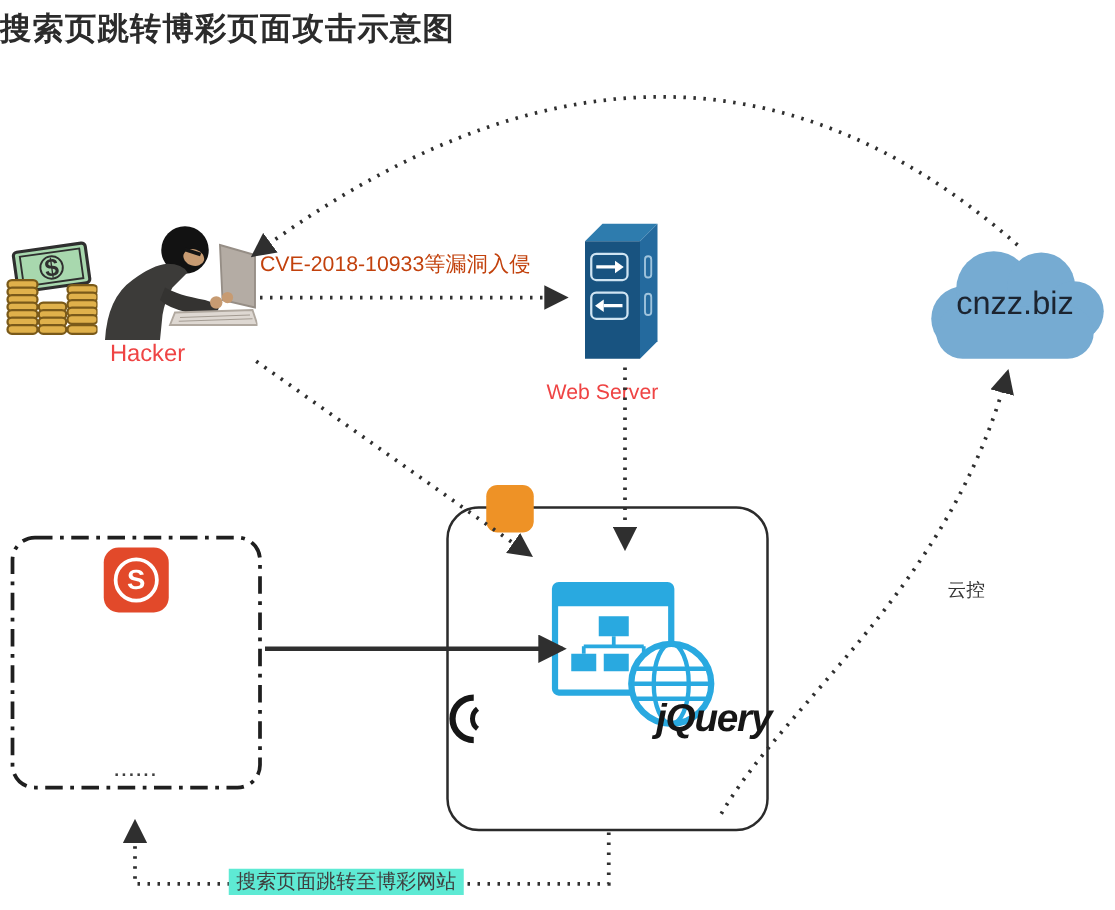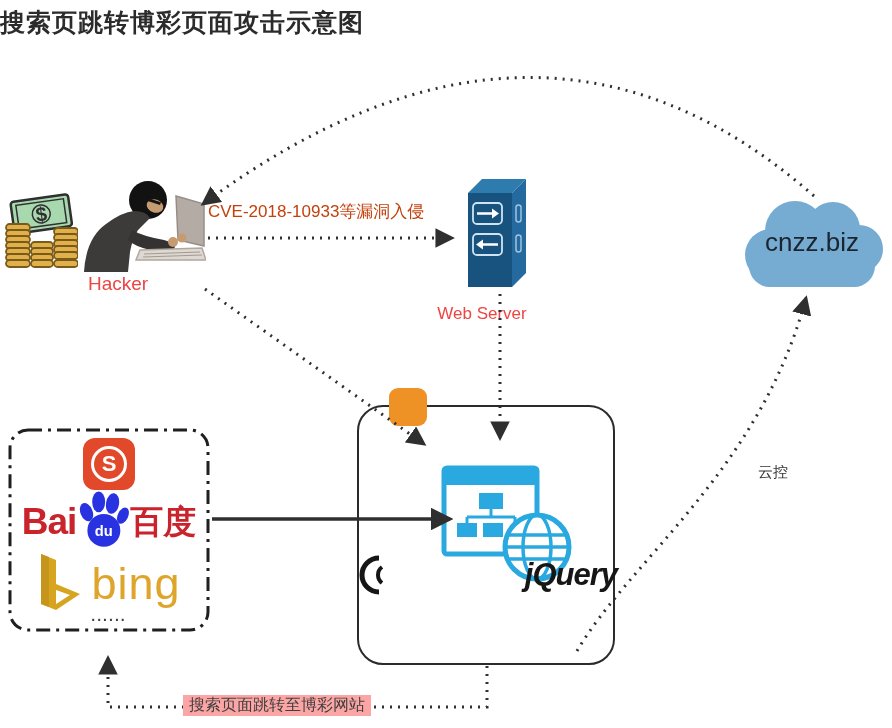--- a/index.html
+++ b/index.html
@@ -53,21 +53,21 @@
   .cloud-wrap { left:733px; top:193px; width:158px; height:100px; }
   .cloud-label { position:absolute; left:0; top:34px; width:158px; text-align:center;
                  font-size:26px; color:#1c2430; }
 
   .hacker-label { left:56px; top:273px; width:124px; font-size:19px; }
   .server-label { left:418px; top:304px; width:128px; font-size:17px; }
 
   .lbl-cve10933 { left:208px; top:200px; }
   .lbl-cve9206  { left:236px; top:358px; }
   .lbl-yunkong  { left:710px; top:463px; font-size:15px; color:#333;margin-left:48px; }
-  .lbl-redirect { left:183px; top:695px; font-size:16px; color:#3f3f3f; background:#fca5a5;
+  .lbl-redirect { left:183px; top:695px; font-size:16px; color:#3f3f3f; background:#5eead4;
                   padding:0 6px; white-space:nowrap; }
 </style>
 </head>
 <body>
 
 <div id="canvas">
 
   <div class="abs title">搜索页跳转博彩页面攻击示意图</div>
 
   <div class="abs" style="left:4px; top:190px; width:74px; height:84px;">
@@ -147,44 +147,20 @@
     <div class="cloud-label">cnzz.biz</div>
   </div>
 
   <svg class="abs search-box" width="202" height="204" viewBox="0 0 202 204">
     <rect x="2" y="2" width="198" height="200" rx="18" fill="#fff" stroke="#1f1f1f" stroke-width="3" stroke-dasharray="14 6 3 6"></rect>
   </svg>
   <div class="abs search-content">
     <div class="sogou">
       <div class="sogou-circle">S</div>
     </div>
-    <div class="baidu-row">
-      <span class="baidu-bai">Bai</span>
-      <span class="paw-wrap">
-        <svg width="52" height="60" viewBox="0 0 60 66">
-          <g fill="#2932E1">
-            <ellipse cx="11" cy="24" rx="7" ry="11" transform="rotate(-22 11 24)"></ellipse>
-            <ellipse cx="25" cy="12" rx="7.5" ry="12"></ellipse>
-            <ellipse cx="41" cy="14" rx="7.5" ry="12" transform="rotate(10 41 14)"></ellipse>
-            <ellipse cx="53" cy="28" rx="6" ry="10" transform="rotate(26 53 28)"></ellipse>
-            <circle cx="31" cy="45" r="19"></circle>
-          </g>
-          <text x="31" y="52" text-anchor="middle" font-size="17" font-weight="bold" fill="#fff">du</text>
-        </svg>
-      </span>
-      <span class="baidu-cn">百度</span>
-    </div>
-    <div class="bing-row">
-      <svg width="46" height="60" viewBox="0 0 46 60">
-        <path d="M4,0 L19,6 L19,30 L43,40 L19,56 L4,50 Z" fill="#D6A41F"></path>
-        <polygon points="19,36 33,41 19,50" fill="#fff"></polygon>
-        <polygon points="4,0 4,50 12,53 12,3" fill="#C8951C"></polygon>
-      </svg>
-      <span class="bing-text">bing</span>
-    </div>
     <div class="more-dots">......</div>
   </div>
 
   <div class="abs jquery-box">
     <div class="browser-icon">
       <svg width="132" height="126" viewBox="0 0 132 126">
         <rect x="3" y="9" width="93" height="86" rx="3" fill="#fff" stroke="#29A9E0" stroke-width="5"></rect>
         <rect x="3" y="9" width="93" height="17" fill="#29A9E0"></rect>
         <rect x="38" y="34" width="24" height="16" fill="#29A9E0"></rect>
         <g stroke="#29A9E0" stroke-width="3" fill="none">

